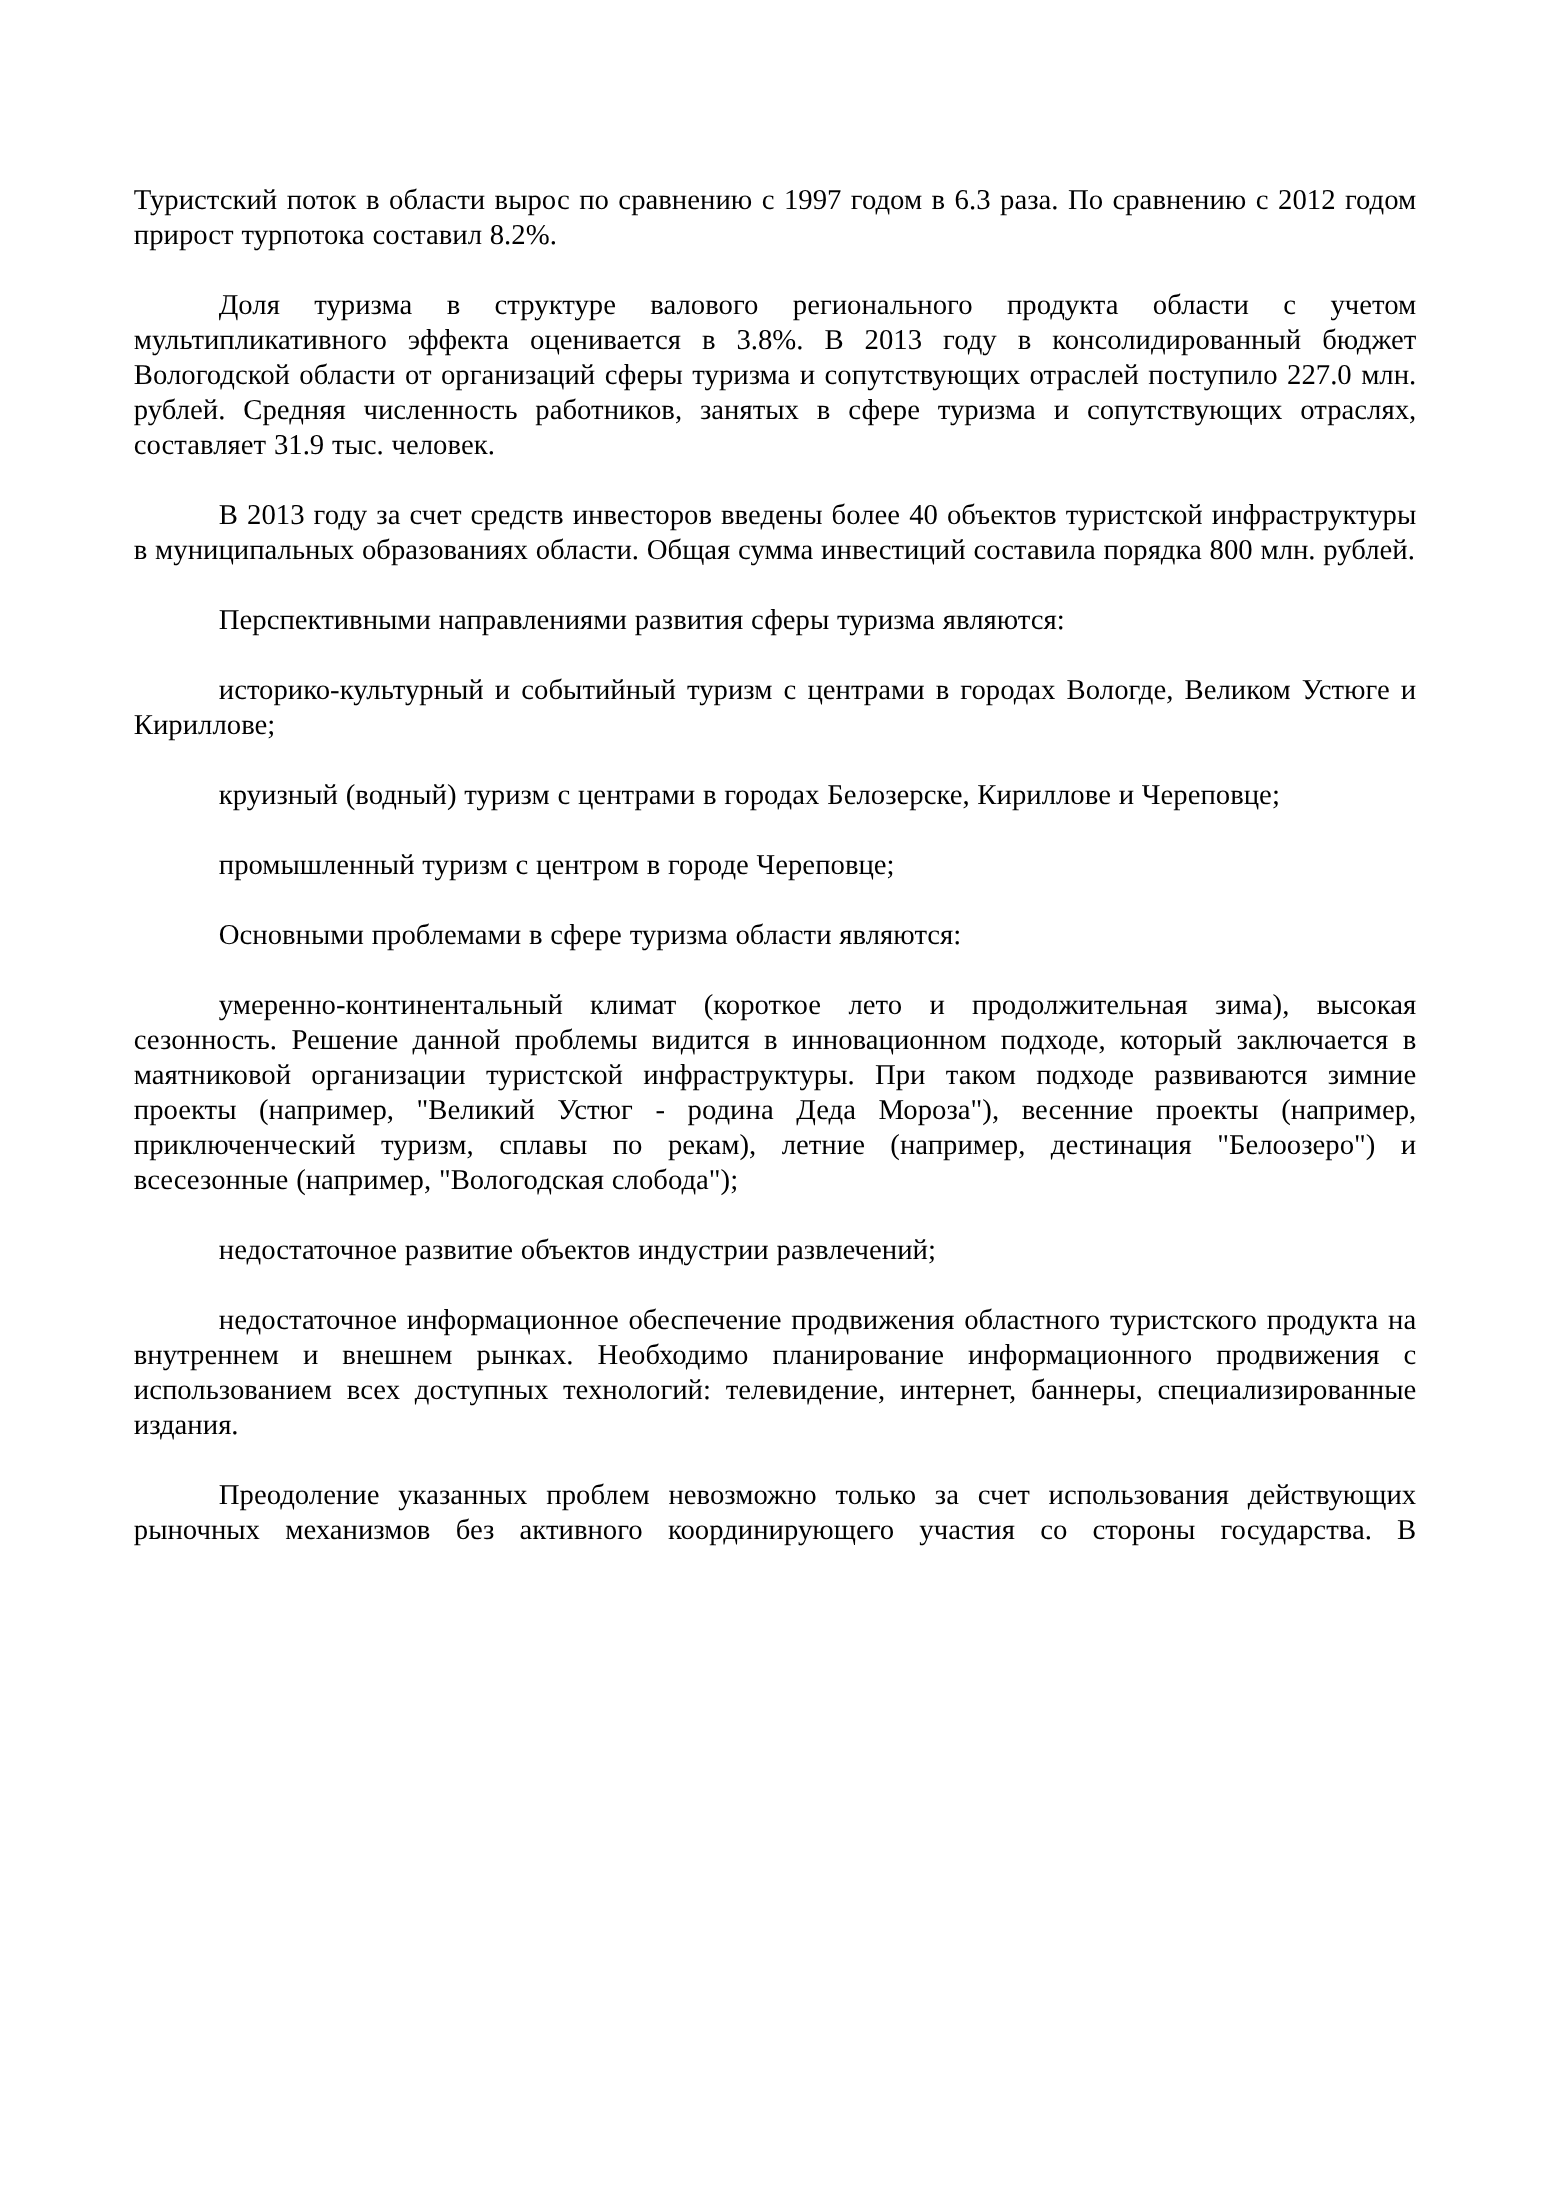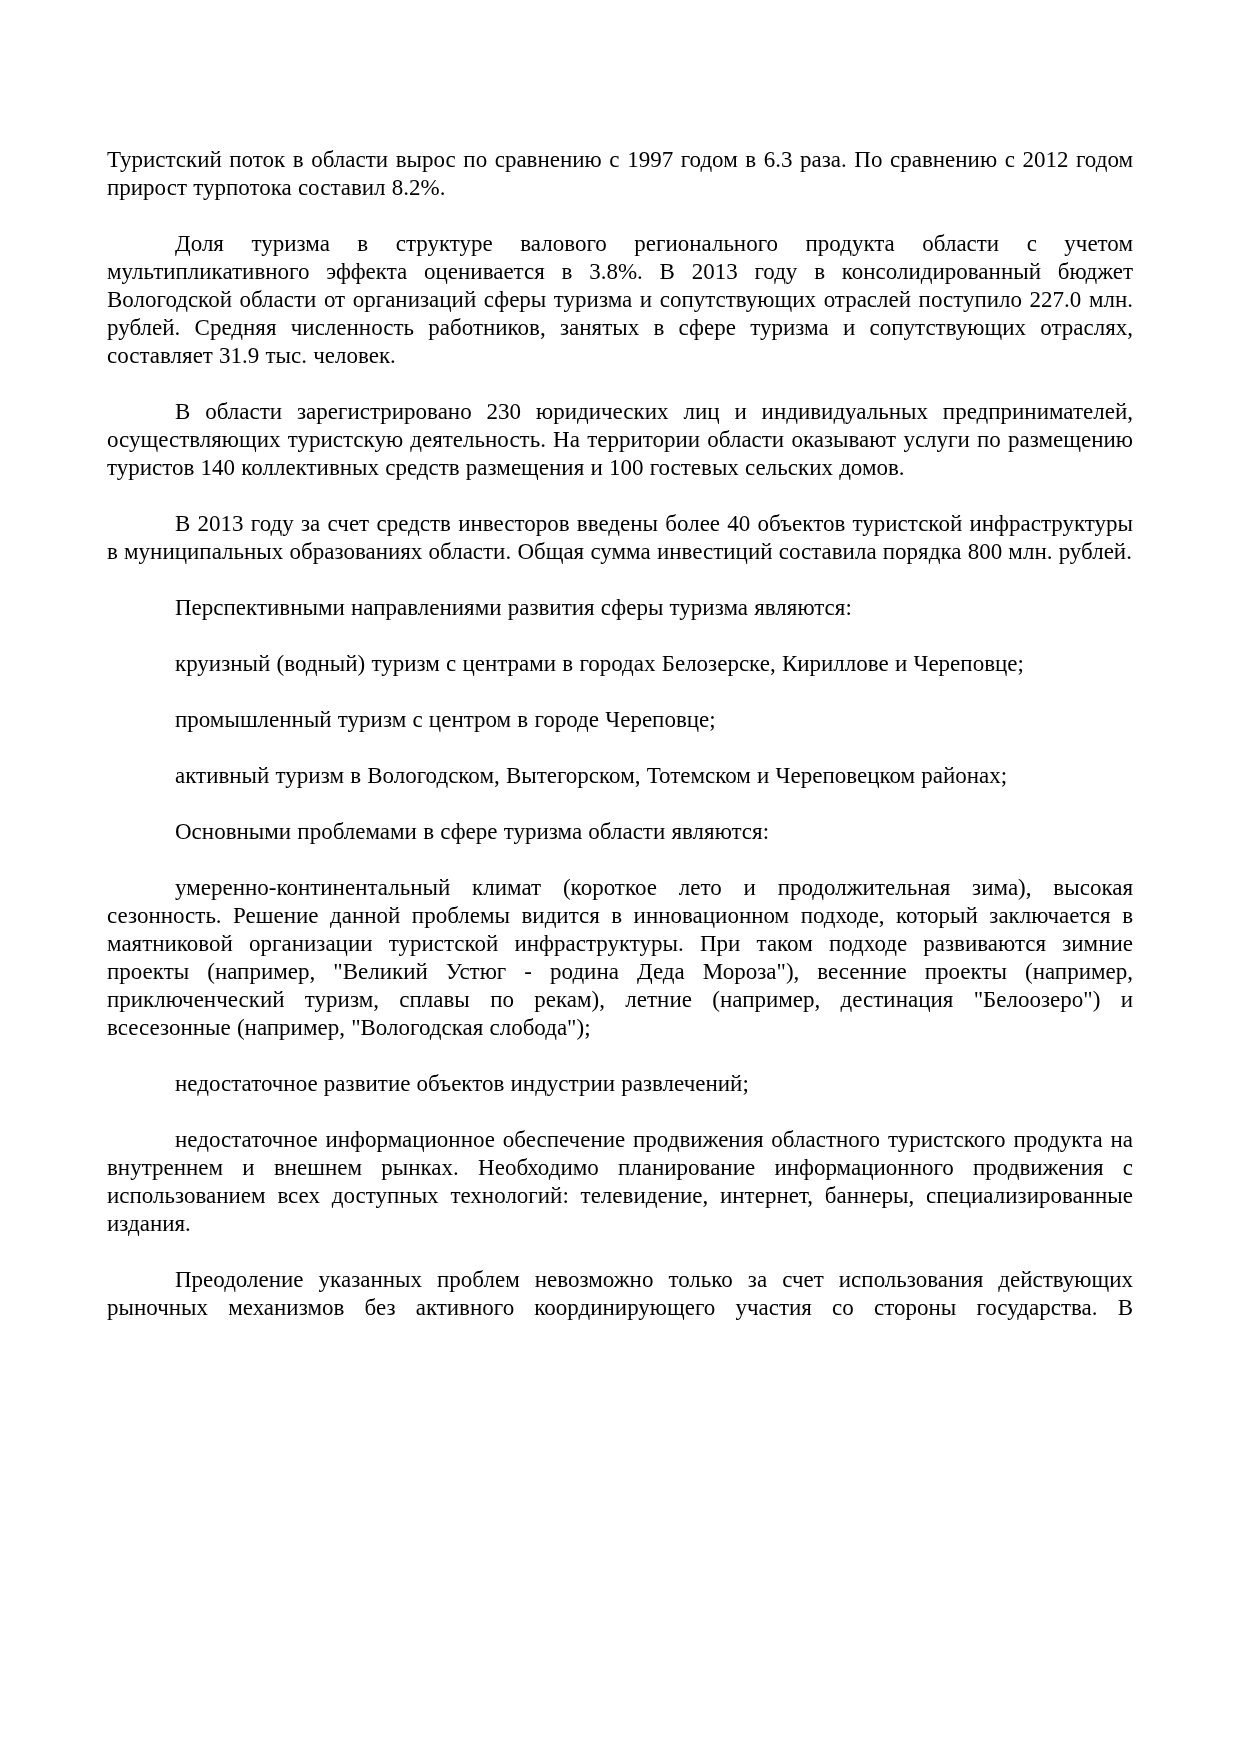--- a/index.html
+++ b/index.html
@@ -32,24 +32,23 @@
   .page p.justify-last {
     text-align-last: justify;
   }
 </style>
 </head>
 <body>
 
 <div class="page">
   <p>Туристский поток в области вырос по сравнению с 1997 годом в 6.3 раза. По сравнению с 2012 годом прирост турпотока составил 8.2%.</p>
   <p class="indent">Доля туризма в структуре валового регионального продукта области с учетом мультипликативного эффекта оценивается в 3.8%. В 2013 году в консолидированный бюджет Вологодской области от организаций сферы туризма и сопутствующих отраслей поступило 227.0 млн. рублей. Средняя численность работников, занятых в сфере туризма и сопутствующих отраслях, составляет 31.9 тыс. человек.</p>
-  <p class="indent">В области зарегистрировано 230 юридических лиц и индивидуальных предпринимателей, осуществляющих туристскую деятельность. На территории области оказывают услуги по размещению туристов 140 коллективных средств размещения и 100 гостевых сельских домов.</p>
   <p class="indent">В 2013 году за счет средств инвесторов введены более 40 объектов туристской инфраструктуры в муниципальных образованиях области. Общая сумма инвестиций составила порядка 800 млн. рублей.</p>
   <p class="indent">Перспективными направлениями развития сферы туризма являются:</p>
+  <p class="indent">историко-культурный и событийный туризм с центрами в городах Вологде, Великом Устюге и Кириллове;</p>
   <p class="indent">круизный (водный) туризм с центрами в городах Белозерске, Кириллове и Череповце;</p>
   <p class="indent">промышленный туризм с центром в городе Череповце;</p>
-  <p class="indent">активный туризм в Вологодском, Вытегорском, Тотемском и Череповецком районах;</p>
   <p class="indent">Основными проблемами в сфере туризма области являются:</p>
   <p class="indent">умеренно-континентальный климат (короткое лето и продолжительная зима), высокая сезонность. Решение данной проблемы видится в инновационном подходе, который заключается в маятниковой организации туристской инфраструктуры. При таком подходе развиваются зимние проекты (например, "Великий Устюг - родина Деда Мороза"), весенние проекты (например, приключенческий туризм, сплавы по рекам), летние (например, дестинация "Белоозеро") и всесезонные (например, "Вологодская слобода");</p>
   <p class="indent">недостаточное развитие объектов индустрии развлечений;</p>
   <p class="indent">недостаточное информационное обеспечение продвижения областного туристского продукта на внутреннем и внешнем рынках. Необходимо планирование информационного продвижения с использованием всех доступных технологий: телевидение, интернет, баннеры, специализированные издания.</p>
   <p class="indent justify-last">Преодоление указанных проблем невозможно только за счет использования действующих рыночных механизмов без активного координирующего участия со стороны государства. В</p>
 </div>
 
 </body></html>

